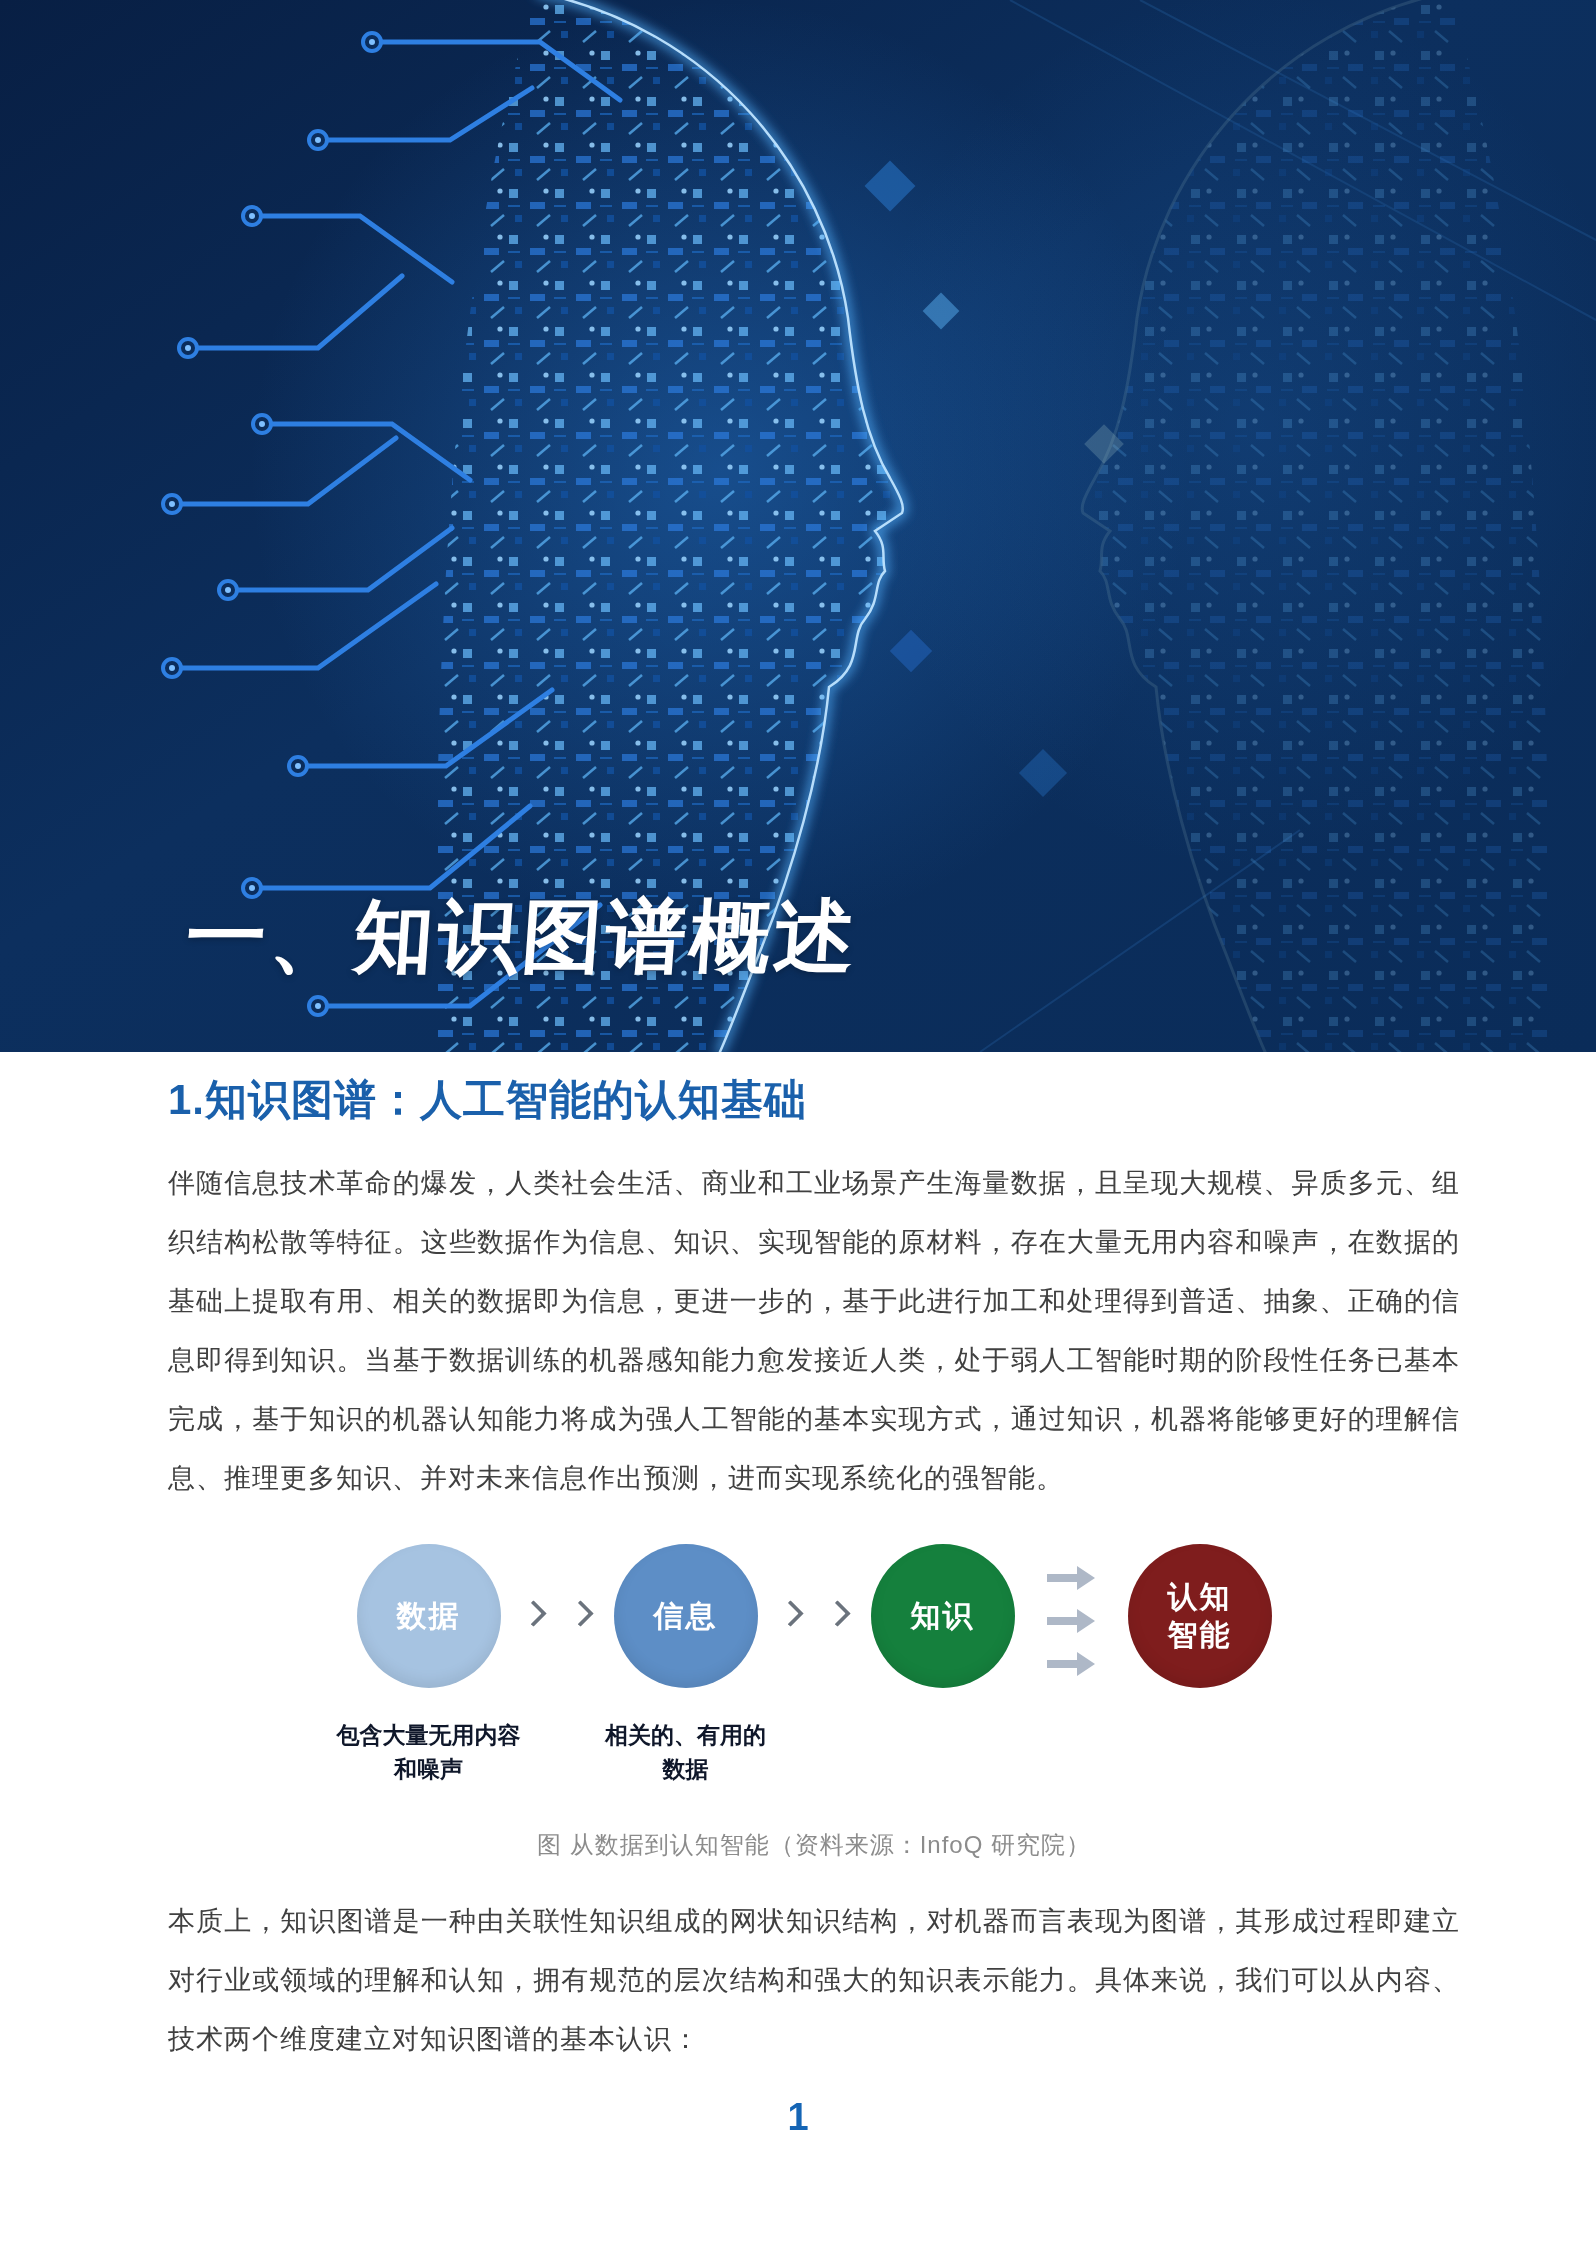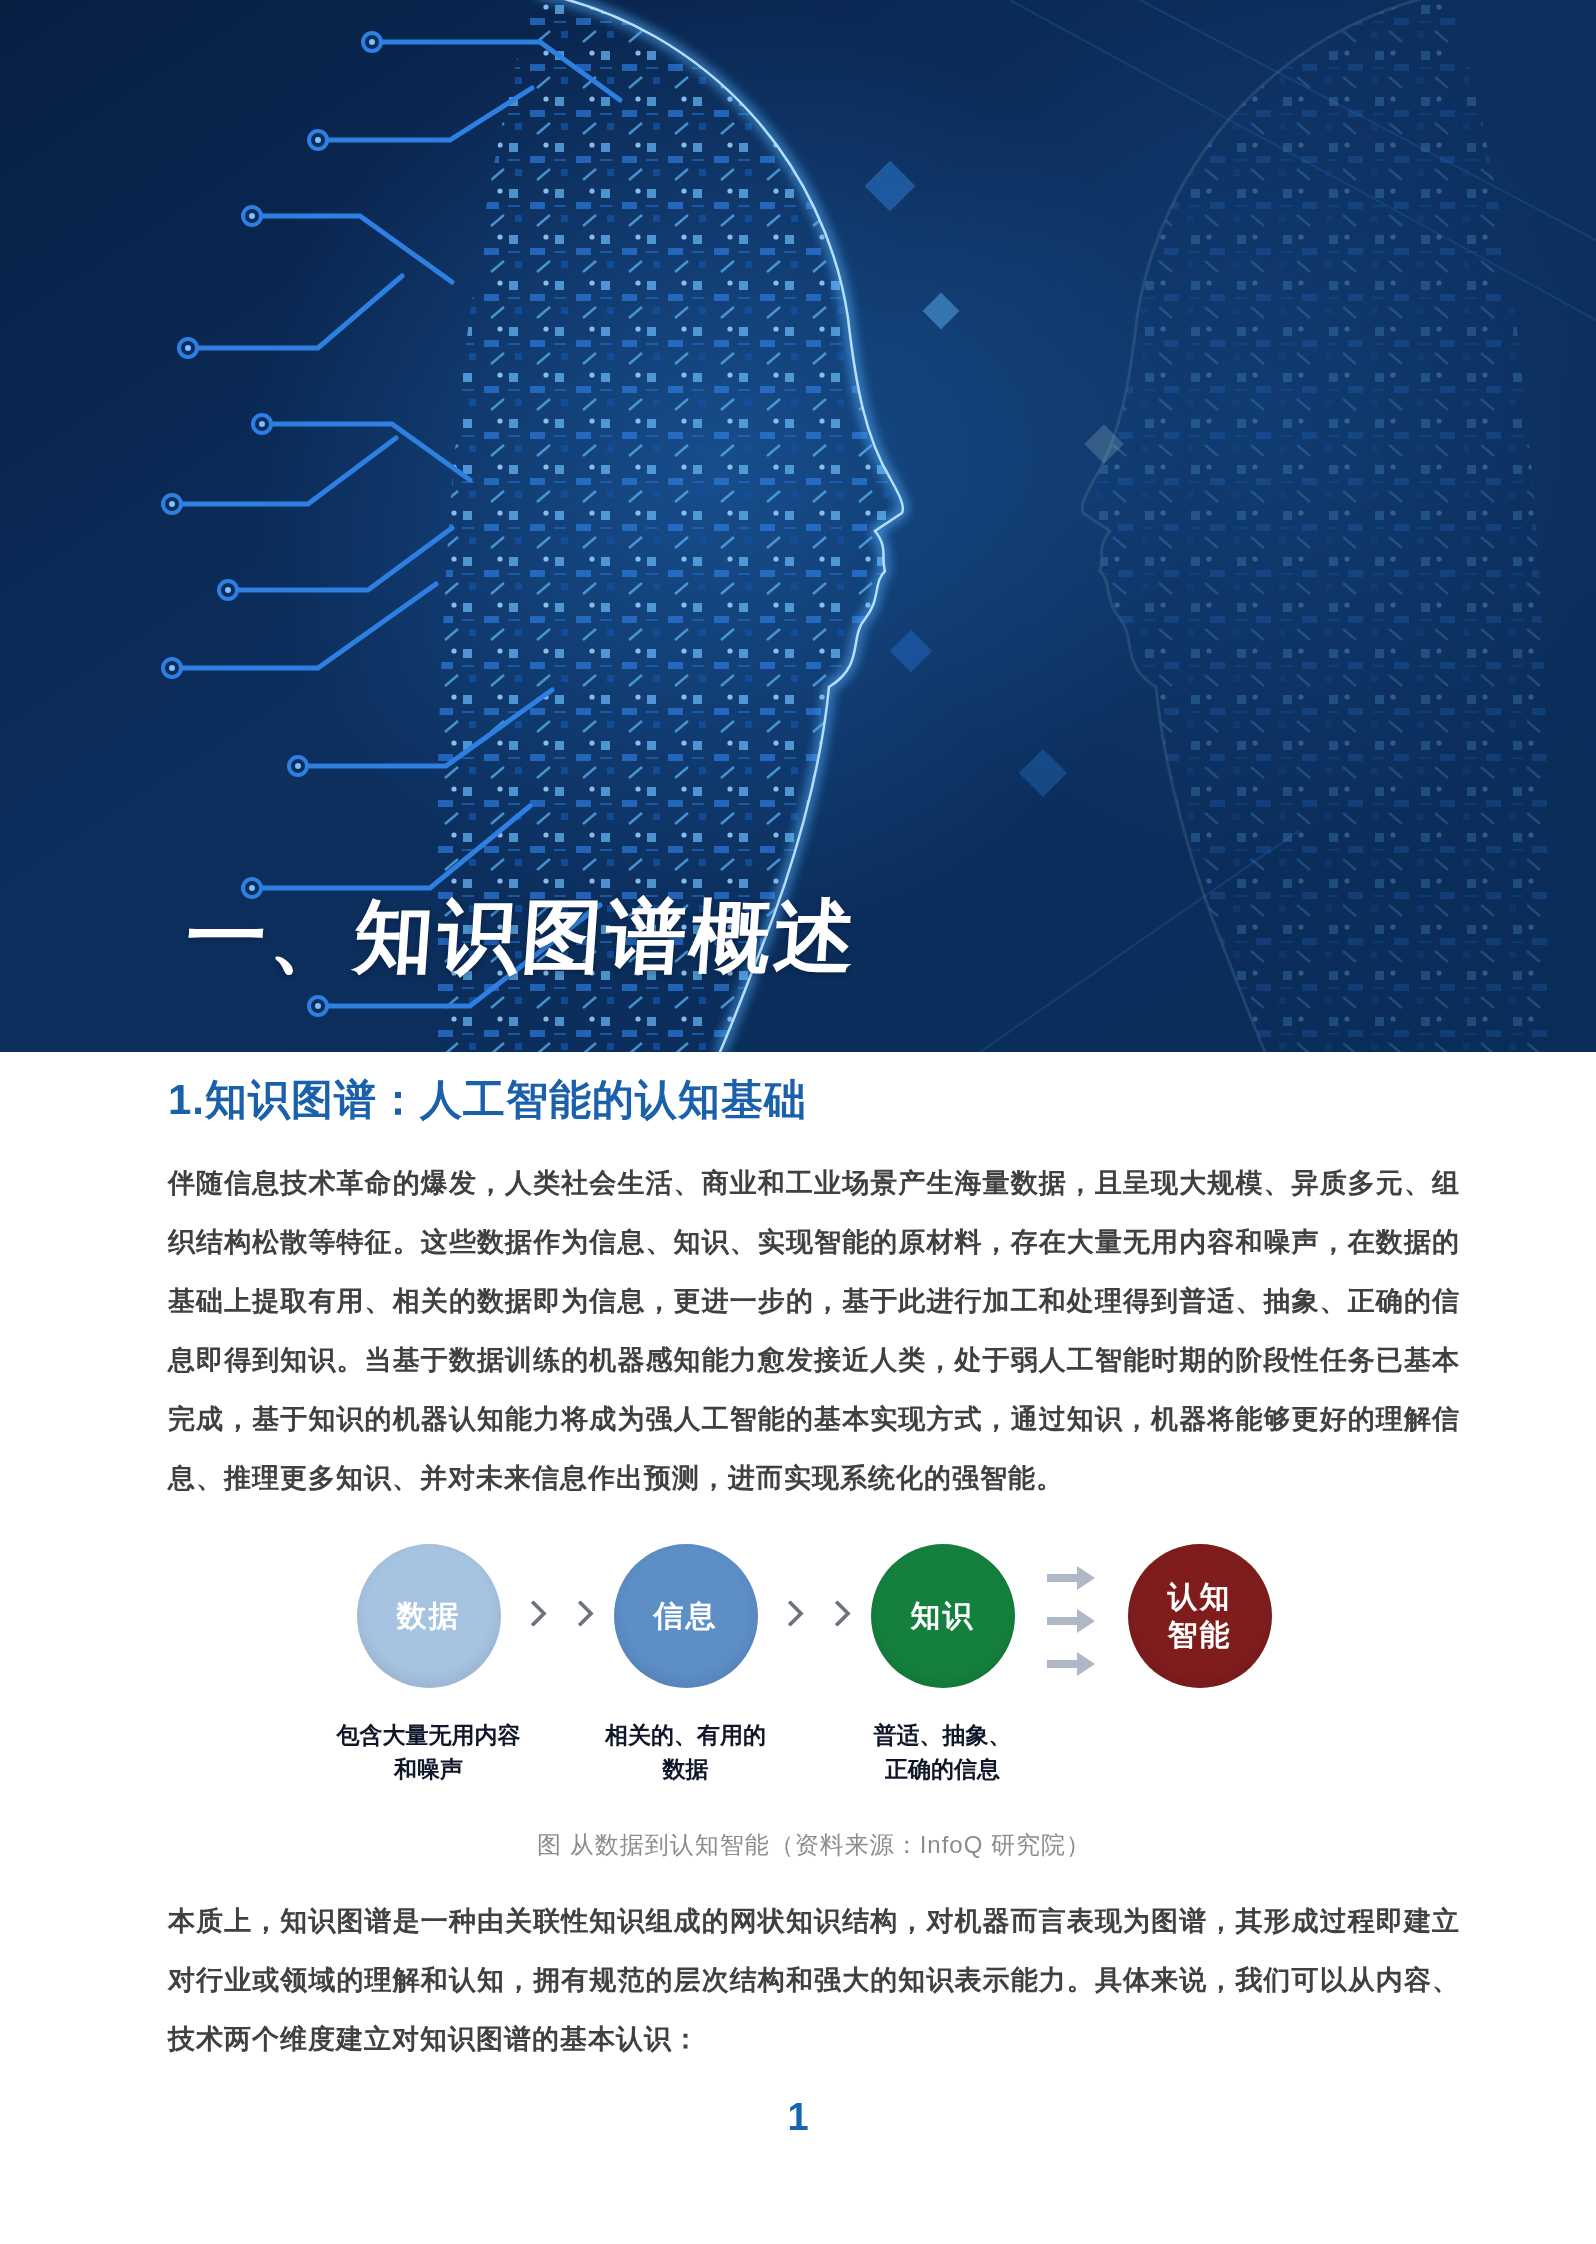--- a/index.html
+++ b/index.html
@@ -17,21 +17,21 @@
     text-shadow:0 2px 6px rgba(0,0,0,.25);
   }
   
   .content { padding:0 136px 0 168px; }
   .section-heading {
     margin:24px 0 0; font-size:42px; line-height:48px; font-weight:800;
     color:#1a60ab; letter-spacing:1px;
   }
   .body-par {
     margin:30px 0 0; font-size:27px; line-height:59px; color:#404040;
-    text-align:justify; letter-spacing:1px;font-weight:bold;
+    text-align:justify; letter-spacing:1px;
   }
   
   .flow-figure { margin:36px 0 0; }
   .flow-row { display:flex; justify-content:center; align-items:flex-start; }
   .node { width:144px; display:flex; flex-direction:column; align-items:center; flex:0 0 auto; }
   .circle {
     width:144px; height:144px; border-radius:50%;
     display:flex; align-items:center; justify-content:center;
     color:#ffffff; font-size:30px; font-weight:700; line-height:38px;
     letter-spacing:2px; text-align:center;
@@ -204,24 +204,20 @@
 
         <div class="conn chevs">
           <span class="chev"></span>
           <span class="chev"></span>
         </div>
 
         <div class="node">
           <div class="circle" style="background: #15803d;">
             <span>知识</span>
           </div>
-          <div class="node-caption">
-            <span>普适、抽象、</span><br>
-            <span>正确的信息</span>
-          </div>
         </div>
 
         <div class="conn arrows">
           <span class="arrow"></span>
           <span class="arrow"></span>
           <span class="arrow"></span>
         </div>
 
         <div class="node">
           <div class="circle" style="background: #7f1d1d;">

